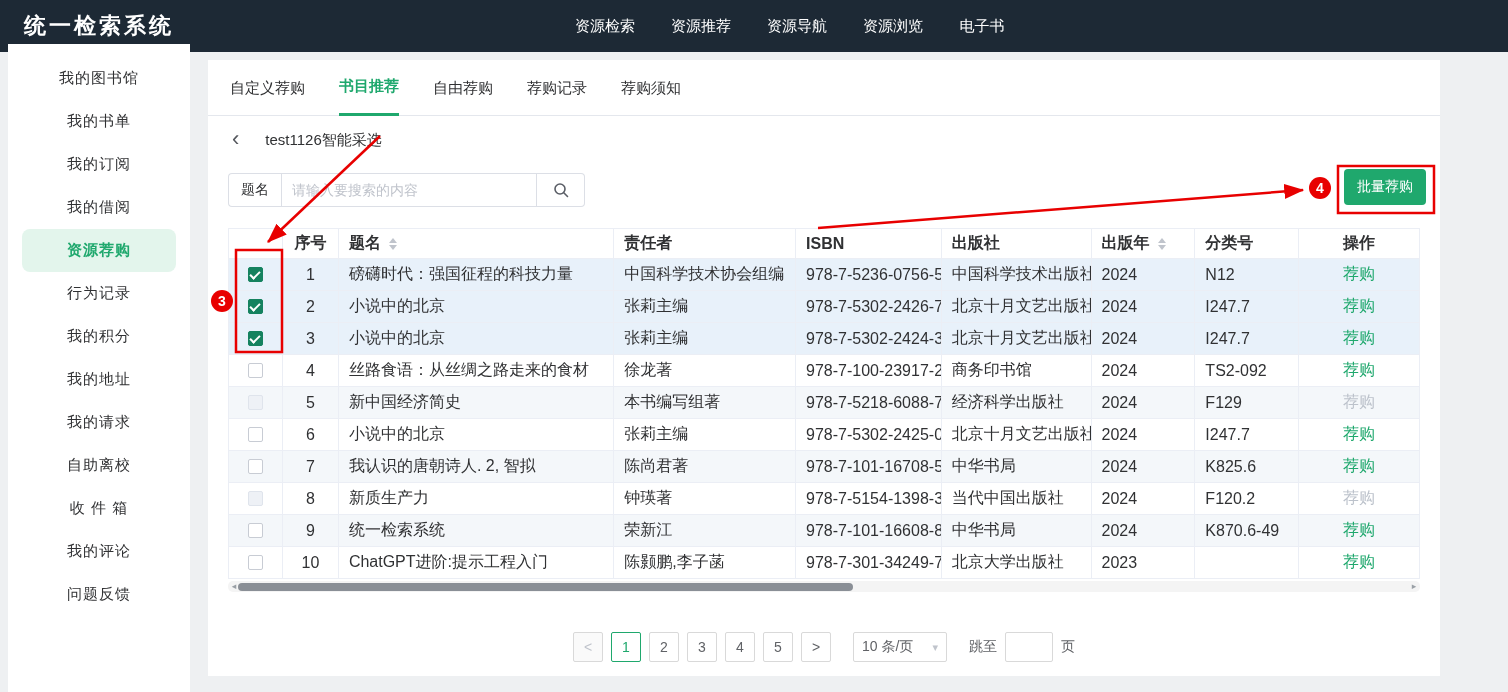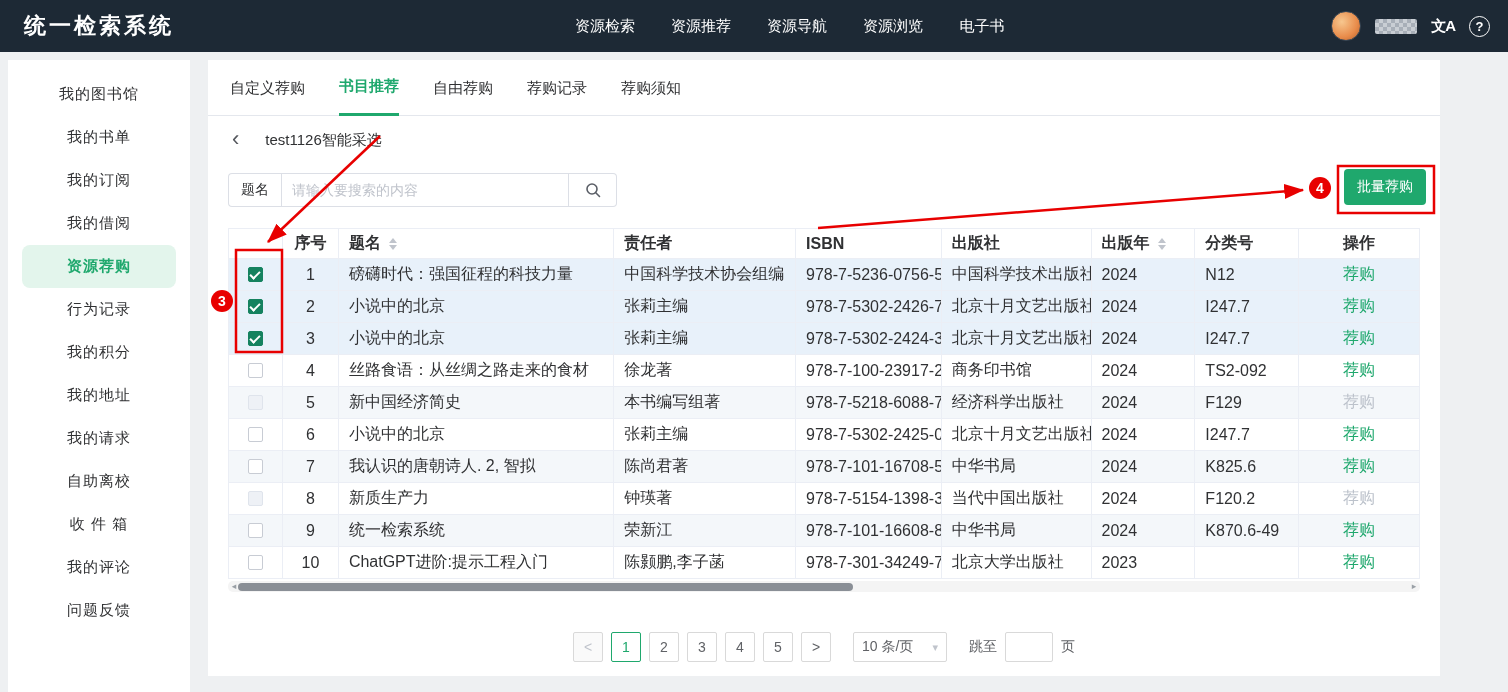--- a/index.html
+++ b/index.html
@@ -27,35 +27,35 @@
   .brand{color:#fff;font-size:22px;font-weight:bold;margin-left:24px;letter-spacing:3px;white-space:nowrap;}
   .nav-links{position:absolute;left:575px;top:0;height:52px;display:flex;align-items:center;gap:36px;}
   .nav-link{color:#fff;font-size:15px;white-space:nowrap;cursor:pointer;width:60px;text-align:center;}
   .nav-link:last-child{width:46px;}
   .nav-right{position:absolute;right:18px;top:0;height:52px;display:flex;align-items:center;gap:14px;}
   .avatar{width:30px;height:30px;border-radius:50%;background:radial-gradient(circle at 35% 35%,#f7c78f,#e88b4a 60%,#b35f2a);border:1px solid #3a4754;}
   .redacted{width:42px;height:15px;background:conic-gradient(#c9ced4 25%,#a8afb8 0 50%,#c9ced4 0 75%,#a8afb8 0) 0 0/8px 8px;border-radius:2px;}
   .lang-icon{color:#fff;font-size:15px;font-weight:bold;cursor:pointer;letter-spacing:-1px;}
   .help-icon{width:21px;height:21px;border:1.5px solid #fff;border-radius:50%;color:#fff;font-size:13px;font-weight:bold;display:flex;align-items:center;justify-content:center;cursor:pointer;}
   
-  .sidebar{position:absolute;left:8px;top:60px;width:182px;bottom:0;background:#fff;padding-top:13px;}
+  .sidebar{position:absolute;left:8px;top:44px;width:182px;bottom:0;background:#fff;padding-top:13px;}
   .sb-item{height:43px;margin:0 14px;display:flex;align-items:center;justify-content:center;font-size:15px;color:var(--text);cursor:pointer;border-radius:2px;letter-spacing:1px;}
   .sb-item.active{background:var(--green-bg);color:var(--green);font-weight:bold;border-radius:8px;}
   
   .main{position:absolute;left:208px;top:60px;width:1232px;bottom:16px;background:#fff;}
   .tabs{height:56px;display:flex;align-items:center;gap:34px;padding-left:22px;border-bottom:1px solid var(--border);}
   .tab{font-size:15px;color:var(--text);height:56px;line-height:56px;position:relative;cursor:pointer;white-space:nowrap;}
   .tab.active{color:var(--green);font-weight:bold;font-family:Liberation Mono, monospace;}
   .tab.active::after{content:"";position:absolute;left:0;right:0;bottom:0;height:3px;background:var(--green);}
   .title-row{height:48px;display:flex;align-items:center;padding-left:24px;gap:26px;}
   .back-btn{font-size:22px;color:#55585e;cursor:pointer;line-height:1;margin-top:-3px;}
   .list-title{font-size:15px;color:var(--text);}
   .search-row{position:relative;height:40px;margin:6px 20px 0 20px;display:flex;align-items:center;}
   .field-label{height:34px;min-width:53px;padding:0 12px;border:1px solid var(--inputborder);border-right:none;border-radius:4px 0 0 4px;display:flex;align-items:center;font-size:14px;color:var(--text);cursor:pointer;background:#fff;}
-  .search-input{height:34px;width:288px;border:1px solid var(--inputborder);padding:0 10px;font-size:14px;color:var(--text);outline:none;font-family:inherit;}
+  .search-input{height:34px;width:256px;border:1px solid var(--inputborder);padding:0 10px;font-size:14px;color:var(--text);outline:none;font-family:inherit;}
   .search-input::placeholder{color:#c0c4cc;}
   .search-btn{height:34px;width:48px;border:1px solid var(--inputborder);border-left:none;border-radius:0 4px 4px 0;background:#fff;display:flex;align-items:center;justify-content:center;cursor:pointer;}
   .batch-btn{position:absolute;right:-6px;top:-1px;width:82px;height:36px;background:var(--green);color:#fff;border:none;border-radius:4px;font-size:14px;cursor:pointer;font-family:Liberation Mono, monospace;}
   
   .table{margin:18px 20px 0 20px;width:1192px;border:1px solid var(--cellborder);border-bottom:none;font-size:16px;}
   .tr,.thr{display:flex;align-items:stretch;border-bottom:1px solid var(--cellborder);background:#fff;}
   .thr{height:30px;font-weight:bold;}
   .tr{height:32px;}
   .tr.stripe{background:var(--stripe);}
   .tr.selected{background:var(--selected);}
@@ -106,26 +106,20 @@
 
 <header class="navbar">
   <div class="brand">统一检索系统</div>
   <nav class="nav-links">
       <div class="nav-link">资源检索</div>
       <div class="nav-link">资源推荐</div>
       <div class="nav-link">资源导航</div>
       <div class="nav-link">资源浏览</div>
       <div class="nav-link">电子书</div>
     </nav>
-  <div class="nav-right">
-    <div class="avatar"></div>
-    <div class="redacted"></div>
-    <div class="lang-icon">文A</div>
-    <div class="help-icon">?</div>
-  </div>
 </header>
 
 <aside class="sidebar">
   <div>
       <div class="sb-item">我的图书馆</div>
       <div class="sb-item">我的书单</div>
       <div class="sb-item">我的订阅</div>
       <div class="sb-item">我的借阅</div>
       <div class="sb-item active">资源荐购</div>
       <div class="sb-item">行为记录</div>

